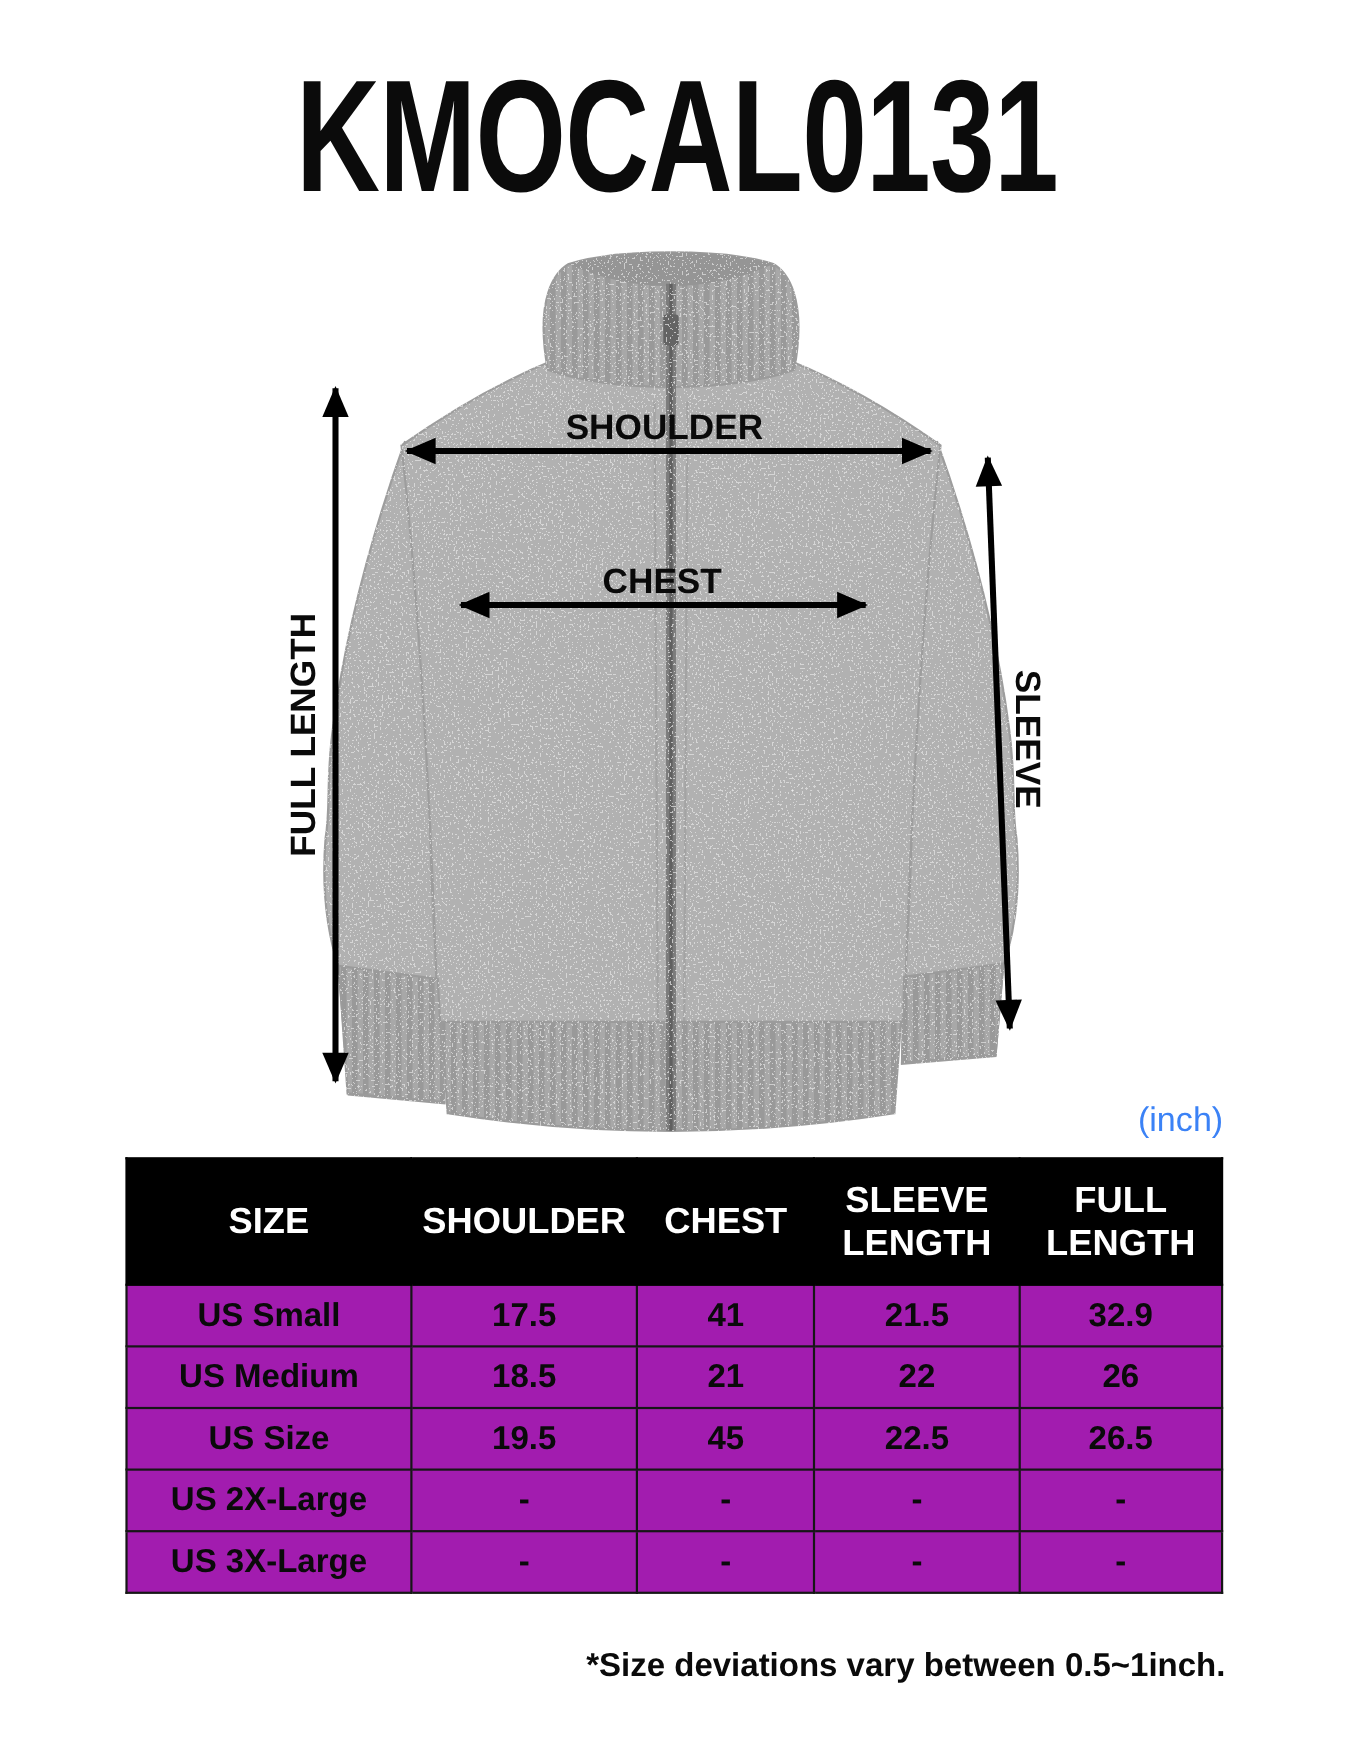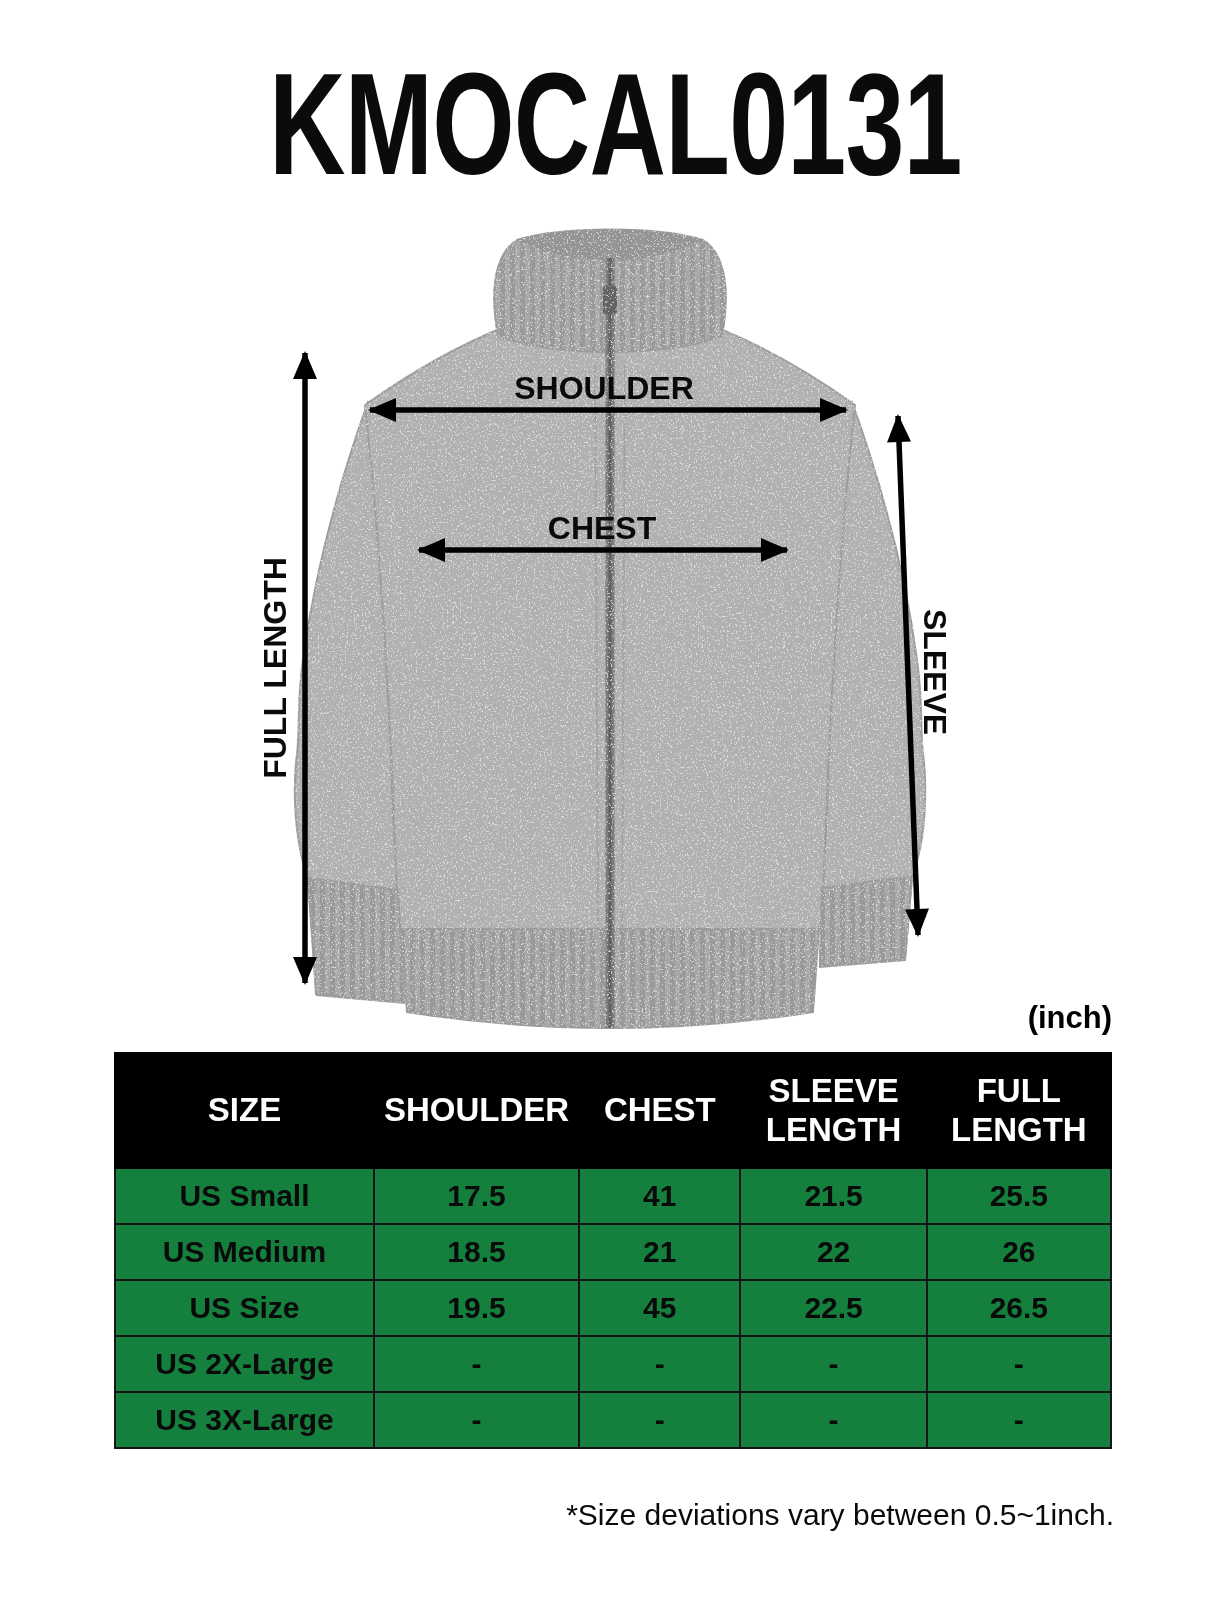--- a/index.html
+++ b/index.html
@@ -16,40 +16,40 @@
   }
   
   .diagram{position:absolute;top:200px;left:0;width:1230px;height:860px;}
   .diagram svg{display:block;}
   .measure-label{
     font-family:"Liberation Sans",sans-serif;font-weight:700;font-size:32px;fill:#0a0a0a;
   }
   .arrow-line{stroke:#000;stroke-width:5.5;}
   
   .unit-label{
-    position:absolute;top:1000px;right:118px;font-size:31px;font-weight:700;color:#000000;
+    position:absolute;top:1000px;right:118px;font-size:31px;font-weight:400;color:#3b82f6;
   }
   
   .size-table{
     position:absolute;left:114px;top:1052px;width:998px;
     border-collapse:collapse;table-layout:fixed;
   }
   .size-table thead th{
     background:#000;color:#fff;font-weight:700;font-size:33px;line-height:1.18;
     height:113px;text-align:center;vertical-align:middle;padding:0 6px;
     border:2px solid #000;
   }
   .size-table tbody td{
-    border:2px solid #161616;background:#15803d;color:#0a0a0a;
+    border:2px solid #161616;background:#a21caf;color:#0a0a0a;
     font-weight:700;font-size:30px;text-align:center;vertical-align:middle;
     height:54px;padding:0;
   }
   
   .footnote{
-    position:absolute;top:1498px;right:116px;font-size:30px;font-weight:400;color:#0a0a0a;
+    position:absolute;top:1498px;right:116px;font-size:30px;font-weight:700;color:#0a0a0a;
   }
 </style>
 </head>
 <body>
 
 <div class="canvas">
 
   <div class="title-wrap">
     <div class="title">KMOCAL0131</div>
   </div>
@@ -141,21 +141,21 @@
         <th>SLEEVE LENGTH</th>
         <th>FULL LENGTH</th>
       </tr>
     </thead>
     <tbody>
       <tr>
         <td>US Small</td>
         <td>17.5</td>
         <td>41</td>
         <td>21.5</td>
-        <td>25.5</td>
+        <td>32.9</td>
       </tr>
       <tr>
         <td>US Medium</td>
         <td>18.5</td>
         <td>21</td>
         <td>22</td>
         <td>26</td>
       </tr>
       <tr>
         <td>US Size</td>

